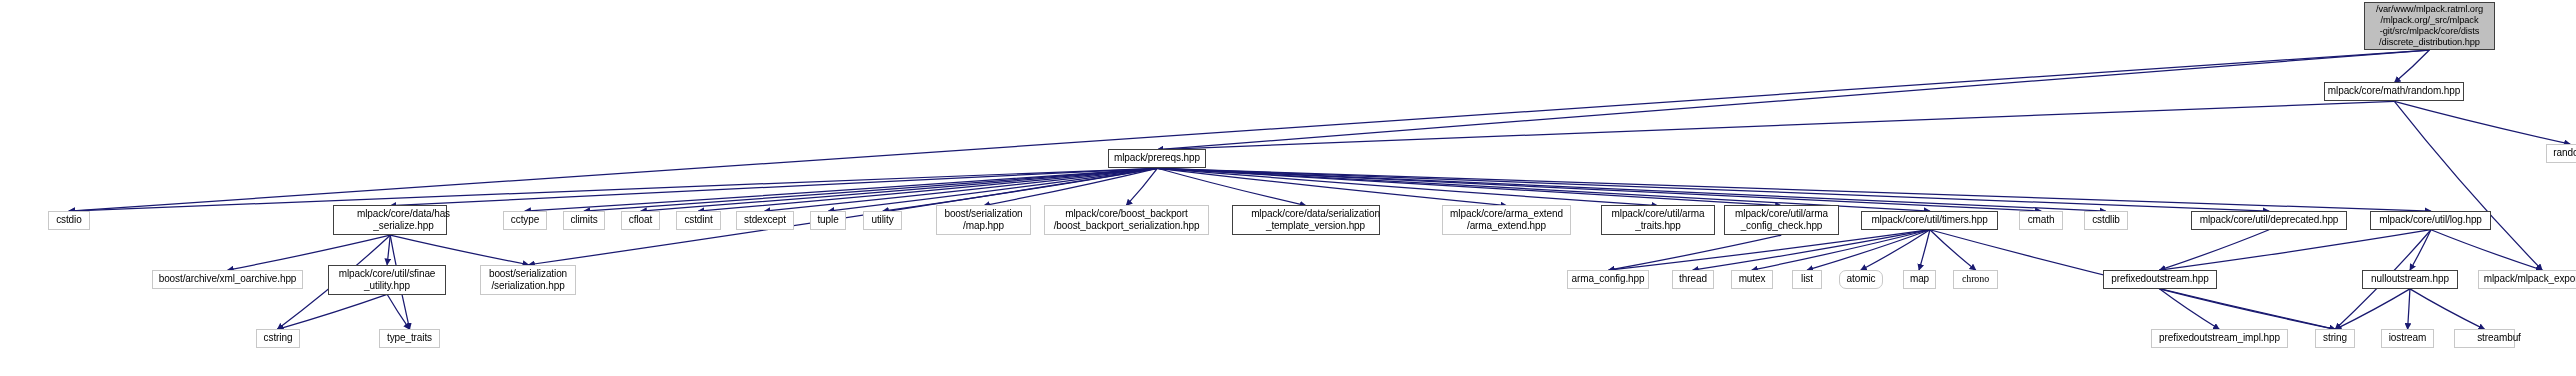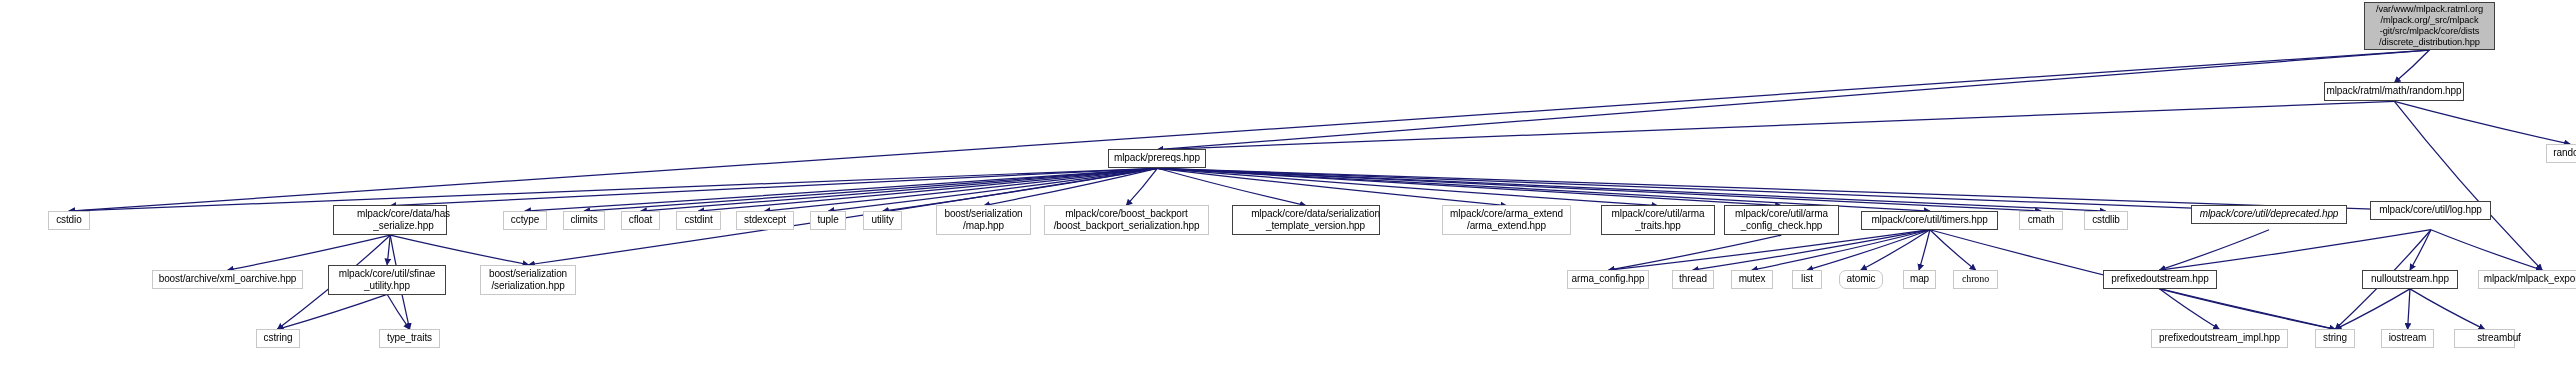--- a/index.html
+++ b/index.html
@@ -111,21 +111,21 @@
         <path d="M 3041 371 Q 2997.8 397 2945 423" marker-end="url(#arrow)"></path>
         <path d="M 3041 371 Q 3039.65 397 3038 423" marker-end="url(#arrow)"></path>
         <path d="M 3041 371 Q 3084.2 397 3137 423" marker-end="url(#arrow)"></path>
       </g>
   </svg>
   <div id="node-layer">
       <div class="node root" style="left: 2320px; top: 1.6px; width: 131px; height: 48px; font-size: 9.3px; line-height: 11px;">/var/www/mlpack.ratml.org
 /mlpack.org/_src/mlpack
 -git/src/mlpack/core/dists
 /discrete_distribution.hpp</div>
-      <div class="node bold" style="left: 2280px; top: 82px; width: 140px; height: 18.7px;">mlpack/ratml/math/random.hpp</div>
+      <div class="node bold" style="left: 2280px; top: 82px; width: 140px; height: 18.7px;">mlpack/core/math/random.hpp</div>
       <div class="node" style="left: 2502px; top: 144px; width: 48px; height: 18.7px;">random</div>
       <div class="node bold" style="left: 1064px; top: 149px; width: 98px; height: 18.7px;">mlpack/prereqs.hpp</div>
       <div class="node" style="left: 3.9px; top: 211px; width: 42px; height: 18.7px;">cstdio</div>
       <div class="node bold" style="left: 289px; top: 205px; width: 114px; height: 30px; padding-left: 27px;">mlpack/core/data/has
 _serialize.hpp</div>
       <div class="node" style="left: 459px; top: 211px; width: 44px; height: 18.7px;">cctype</div>
       <div class="node" style="left: 519px; top: 211px; width: 42px; height: 18.7px;">climits</div>
       <div class="node" style="left: 577px; top: 211px; width: 39px; height: 18.7px;">cfloat</div>
       <div class="node" style="left: 632px; top: 211px; width: 45px; height: 18.7px;">cstdint</div>
       <div class="node" style="left: 692px; top: 211px; width: 58px; height: 18.7px; text-align: center;">stdexcept</div>
@@ -139,22 +139,22 @@
 _template_version.hpp</div>
       <div class="node" style="left: 1398px; top: 205px; width: 129px; height: 30px;">mlpack/core/arma_extend
 /arma_extend.hpp</div>
       <div class="node bold" style="left: 1557px; top: 205px; width: 114px; height: 30px;">mlpack/core/util/arma
 _traits.hpp</div>
       <div class="node bold" style="left: 1680px; top: 205px; width: 115px; height: 30px;">mlpack/core/util/arma
 _config_check.hpp</div>
       <div class="node bold" style="left: 1817px; top: 211px; width: 137px; height: 18.7px;">mlpack/core/util/timers.hpp</div>
       <div class="node" style="left: 1975px; top: 211px; width: 44px; height: 18.7px;">cmath</div>
       <div class="node" style="left: 2040px; top: 211px; width: 44px; height: 18.7px;">cstdlib</div>
-      <div class="node bold" style="left: 2147px; top: 205px; width: 156px; height: 18.7px; font-style: italic;">mlpack/core/util/deprecated.hpp</div>
-      <div class="node bold" style="left: 2326px; top: 201px; width: 121px; height: 18.7px;">mlpack/core/util/log.hpp</div>
+      <div class="node bold" style="left: 2147px; top: 211px; width: 156px; height: 18.7px;">mlpack/core/util/deprecated.hpp</div>
+      <div class="node bold" style="left: 2326px; top: 211px; width: 121px; height: 18.7px;">mlpack/core/util/log.hpp</div>
       <div class="node" style="left: 108px; top: 270px; width: 151px; height: 18.7px;">boost/archive/xml_oarchive.hpp</div>
       <div class="node bold" style="left: 284px; top: 265px; width: 118px; height: 30px;">mlpack/core/util/sfinae
 _utility.hpp</div>
       <div class="node" style="left: 436px; top: 265px; width: 96px; height: 30px;">boost/serialization
 /serialization.hpp</div>
       <div class="node" style="left: 1523px; top: 270px; width: 82px; height: 18.7px;">arma_config.hpp</div>
       <div class="node" style="left: 1628px; top: 270px; width: 42px; height: 18.7px;">thread</div>
       <div class="node" style="left: 1687px; top: 270px; width: 42px; height: 18.7px;">mutex</div>
       <div class="node" style="left: 1748px; top: 270px; width: 30px; height: 18.7px;">list</div>
       <div class="node" style="left: 1795px; top: 270px; width: 44px; height: 18.7px; border-radius: 7px;">atomic</div>

